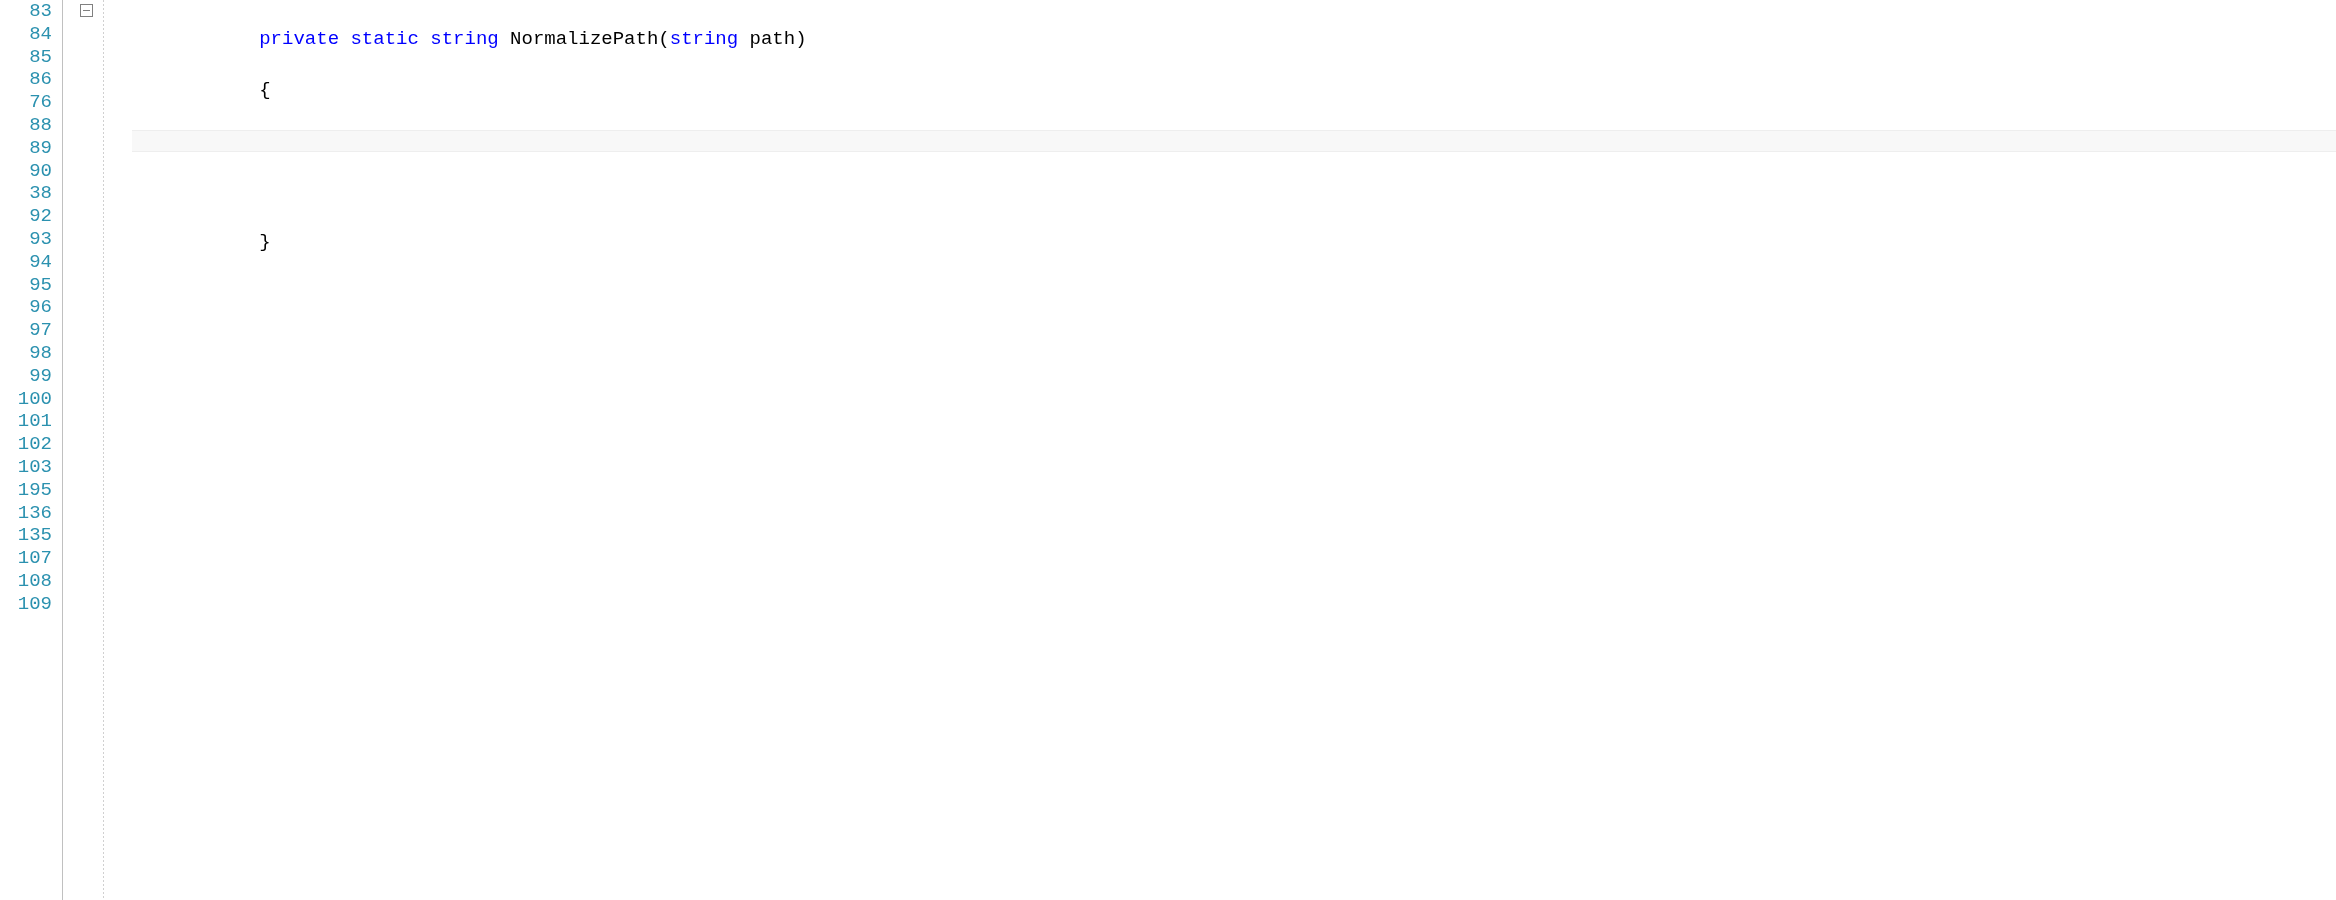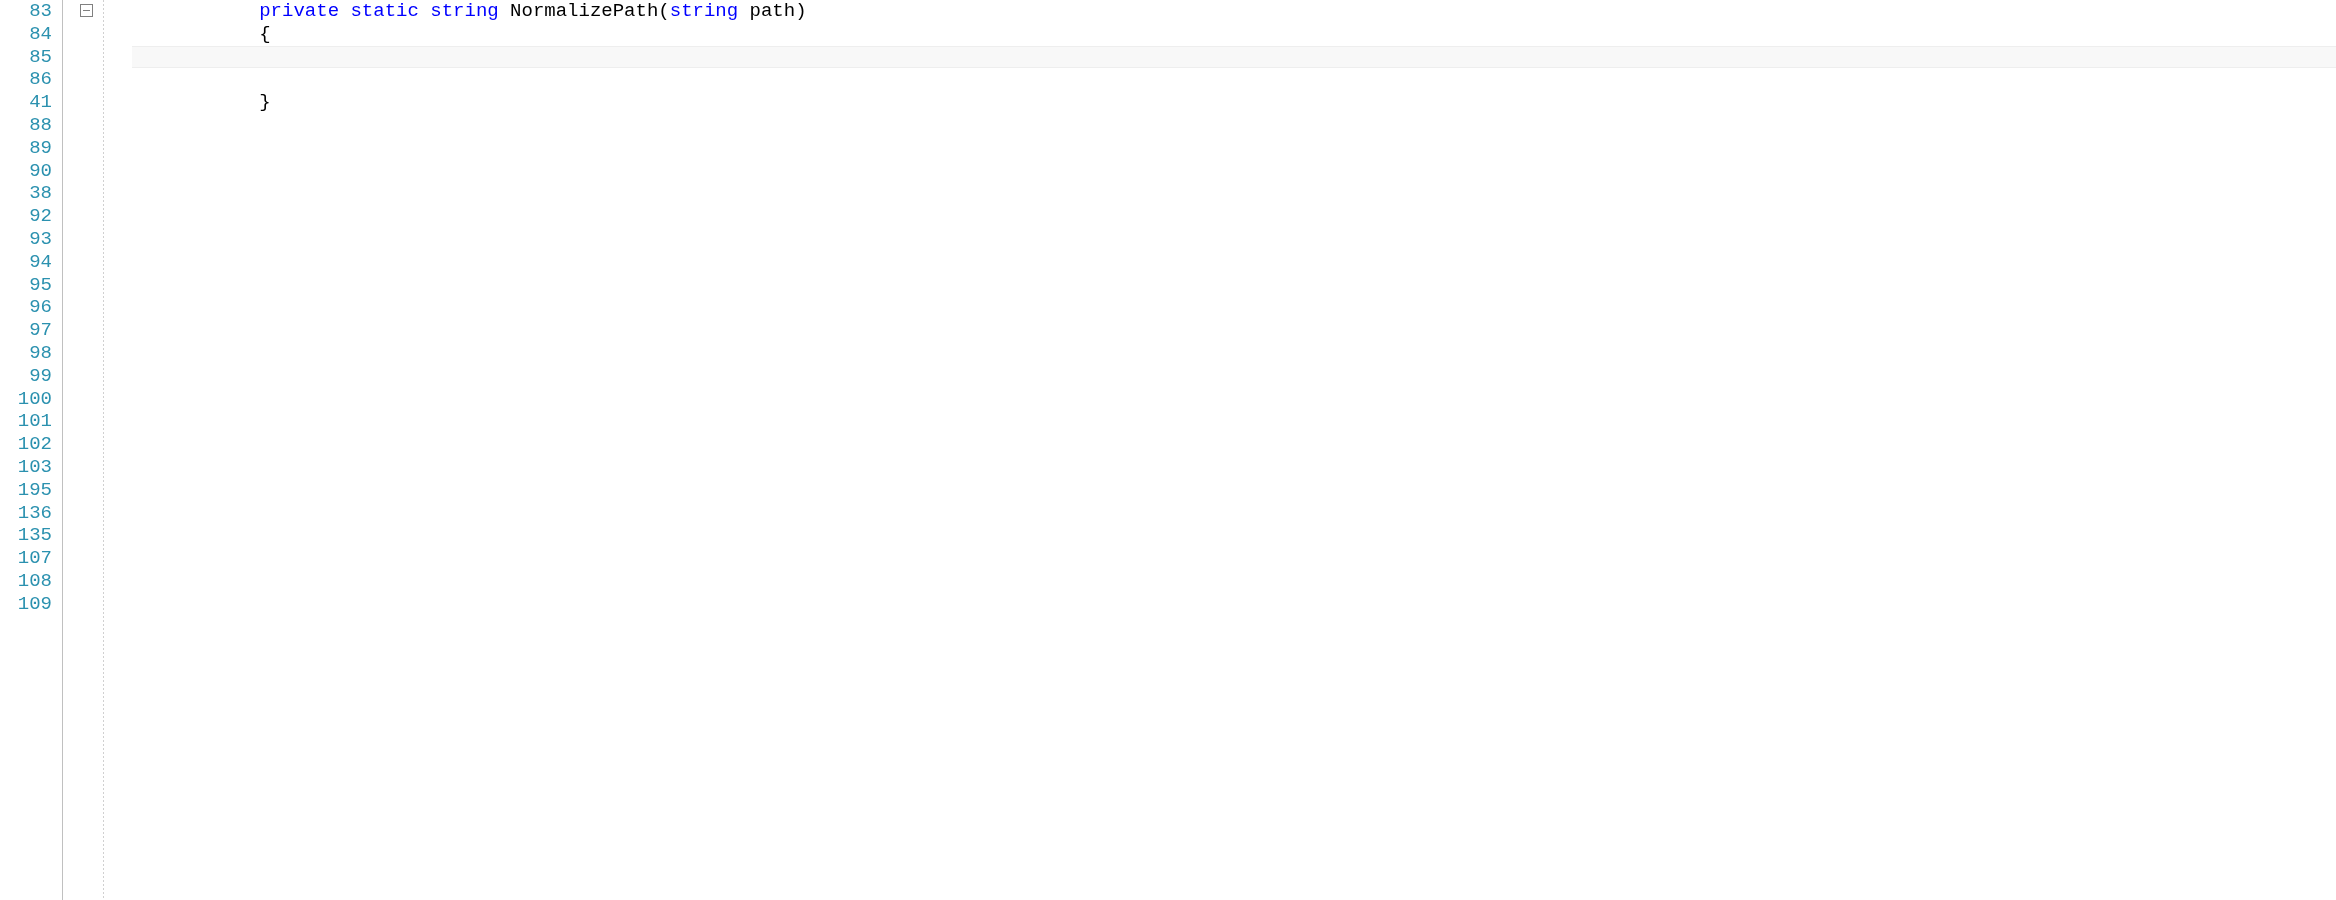--- a/index.html
+++ b/index.html
@@ -70,41 +70,42 @@
   .code-area {
     position: relative;
     flex: 1 1 auto;
   }
   .code-line {
     height: 22.8px;
     line-height: 22.8px;
     white-space: pre;
     color: #000000;
     padding-left: 36px;
+    margin-top: 28px;
   }
   .code-line.current {
     background: #f8f8f8;
     border-top: 1px solid #eeeeee;
     border-bottom: 1px solid #eeeeee;
     height: 22.8px;
     line-height: 20.8px;
   }
   .kw { color: #0000ff; }
   .str { color: #a31515; }
 </style>
 </head>
 <body>
 
 <div class="editor">
   <div class="gutter">
       <div class="ln">83</div>
       <div class="ln">84</div>
       <div class="ln">85</div>
       <div class="ln">86</div>
-      <div class="ln">41</div>
+      <div class="ln">76</div>
       <div class="ln">88</div>
       <div class="ln">89</div>
       <div class="ln">90</div>
       <div class="ln">38</div>
       <div class="ln">92</div>
       <div class="ln">93</div>
       <div class="ln">94</div>
       <div class="ln">95</div>
       <div class="ln">96</div>
       <div class="ln">97</div>

